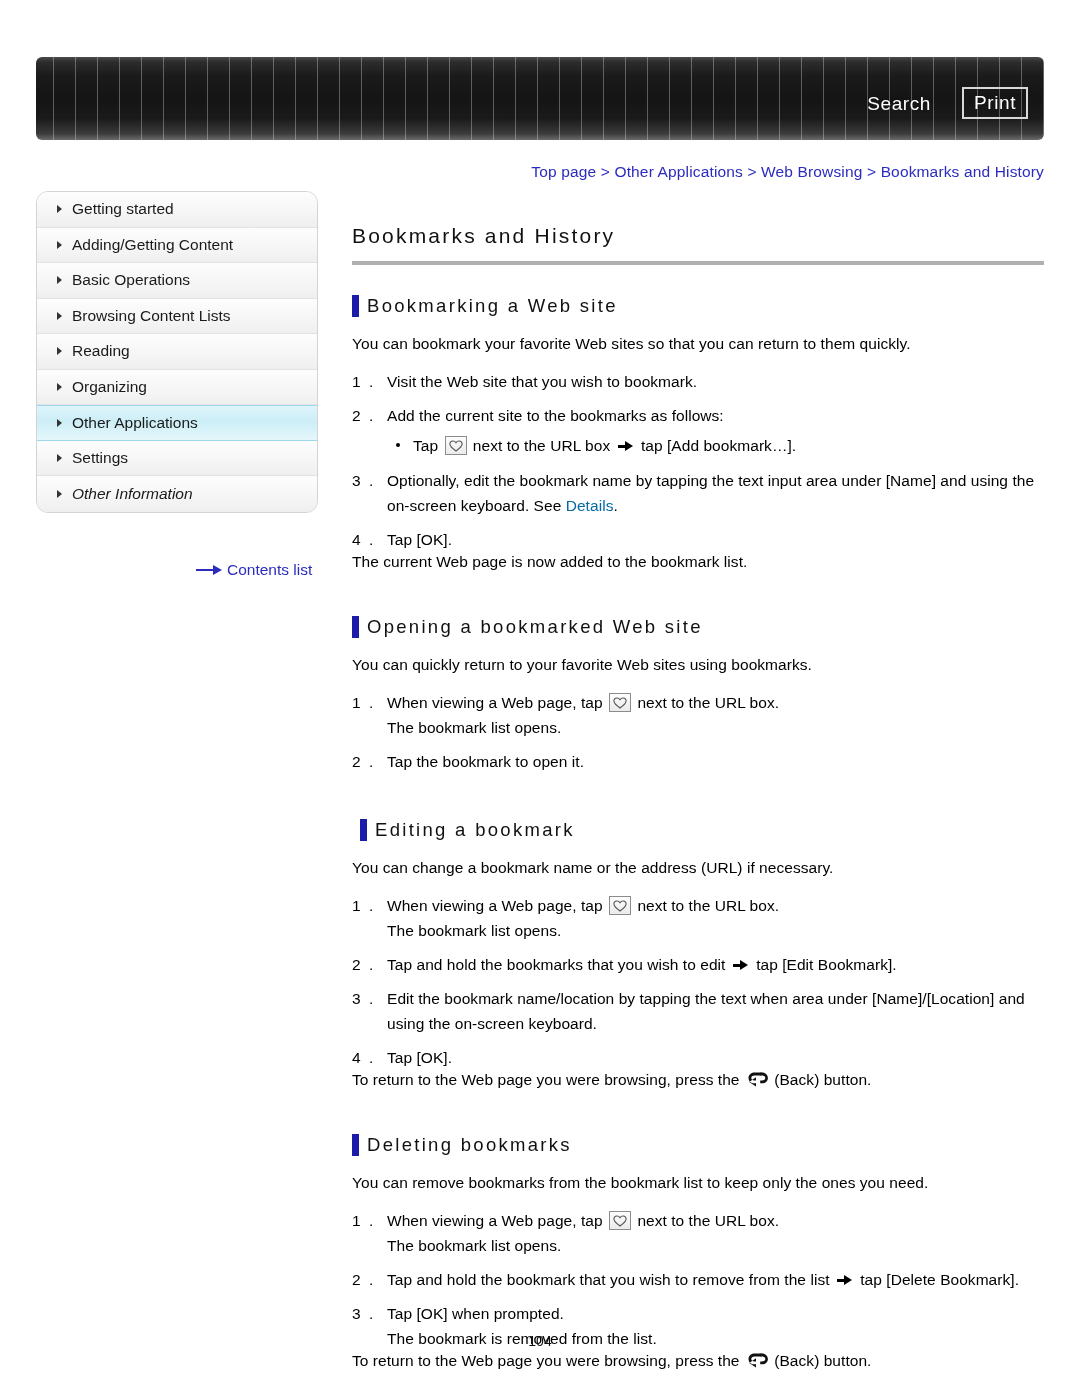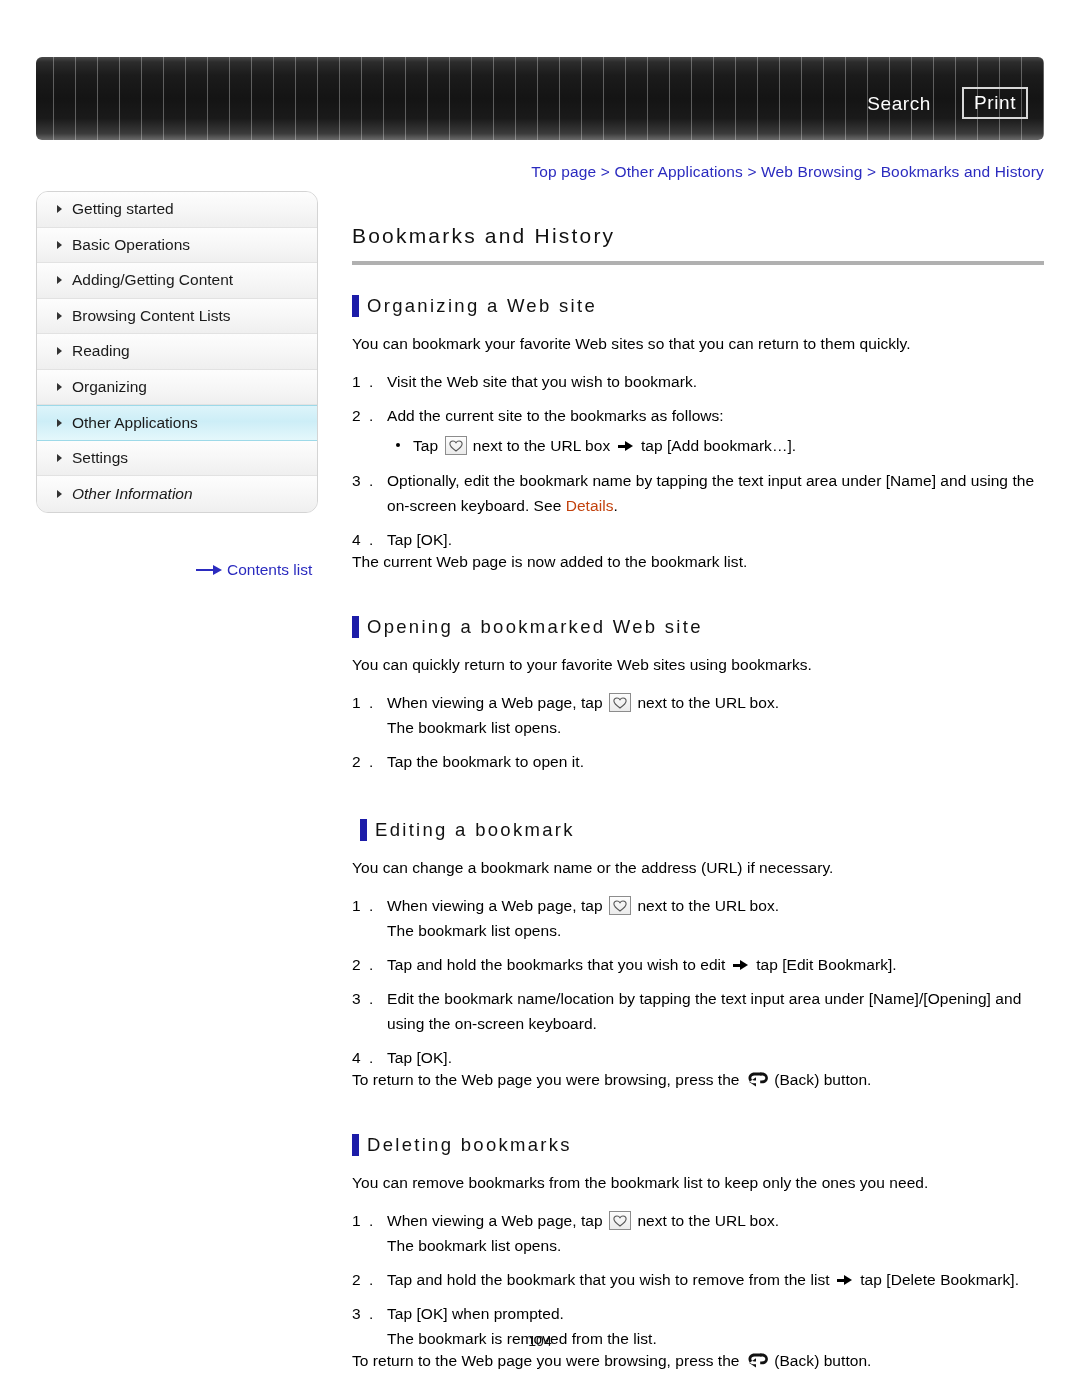--- a/index.html
+++ b/index.html
@@ -264,21 +264,21 @@
     background: #000;
     border-radius: 50%;
   }
   .trailing {
     font-size: 15.5px;
     line-height: 25px;
     margin: -3px 0 0 0;
     letter-spacing: 0.05px;
   }
   .sublink {
-    color: #c2410c;
+    color: #0369a1;
     cursor: pointer;
   }
 
   
   .ico-bookmark {
     display: inline-block;
     width: 22px;
     height: 19px;
     border: 1px solid #8c8c8c;
     background: linear-gradient(to bottom,#fdfdfd,#ebebeb);
@@ -346,25 +346,25 @@
   <span class="crumb">Top page</span><span class="sep"> &gt; </span><span class="crumb">Other Applications</span><span class="sep"> &gt; </span><span class="crumb">Web Browsing</span><span class="sep"> &gt; </span><span class="crumb">Bookmarks and History</span>
 </div>
 
 <div id="sidebar">
   <div class="nav-item">
     <span class="nav-bullet"></span>
     <span>Getting started</span>
   </div>
   <div class="nav-item">
     <span class="nav-bullet"></span>
+    <span>Adding/Getting Content</span>
+  </div>
+  <div class="nav-item">
+    <span class="nav-bullet"></span>
     <span>Basic Operations</span>
-  </div>
-  <div class="nav-item">
-    <span class="nav-bullet"></span>
-    <span>Adding/Getting Content</span>
   </div>
   <div class="nav-item">
     <span class="nav-bullet"></span>
     <span>Browsing Content Lists</span>
   </div>
   <div class="nav-item">
     <span class="nav-bullet"></span>
     <span>Reading</span>
   </div>
   <div class="nav-item">
@@ -390,21 +390,21 @@
   <span>Contents list</span>
 </div>
 
 <div id="main">
 
   <div id="page-title">Bookmarks and History</div>
   <div id="title-rule"></div>
 
   <div class="section-head">
     <span class="bar"></span>
-    <span class="txt">Organizing a Web site</span>
+    <span class="txt">Bookmarking a Web site</span>
   </div>
   <p class="intro">You can bookmark your favorite Web sites so that you can return to them quickly.</p>
   <ol class="steps">
     <li>
       <span class="num">1 .</span>
       <span>Visit the Web site that you wish to bookmark.</span>
     </li>
     <li>
       <span class="num">2 .</span>
       <span>Add the current site to the bookmarks as follows:</span>
@@ -452,21 +452,21 @@
       <span class="num">1 .</span><span>When viewing a Web page, tap </span><span class="ico-bookmark"><svg width="14" height="12" viewBox="0 0 14 12">
             <path d="M7 11 C3 8.3 0.9 6.2 0.9 4.1 C0.9 2.3 2.3 1 4 1 C5.2 1 6.4 1.7 7 2.7 C7.6 1.7 8.8 1 10 1 C11.7 1 13.1 2.3 13.1 4.1 C13.1 6.2 11 8.3 7 11 Z" fill="none" stroke="#555" stroke-width="1.1"></path>
           </svg></span><span> next to the URL box.</span>
       <div>The bookmark list opens.</div>
     </li>
     <li>
       <span class="num">2 .</span><span>Tap and hold the bookmarks that you wish to edit </span><span class="ico-arrow"></span><span> tap [Edit Bookmark].</span>
     </li>
     <li>
       <span class="num">3 .</span>
-      <span>Edit the bookmark name/location by tapping the text input area under [Name]/[Opening] and using the on-screen keyboard.</span>
+      <span>Edit the bookmark name/location by tapping the text when area under [Name]/[Location] and using the on-screen keyboard.</span>
     </li>
     <li style="margin-bottom:0;">
       <span class="num">4 .</span>
       <span>Tap [OK].</span>
     </li>
   </ol>
   <p class="trailing"><span>To return to the Web page you were browsing, press the </span><span class="ico-back"><svg width="22" height="20" viewBox="0 0 22 20">
           <path d="M15.5 2.5 L8.5 2.5 C4.8 2.5 2.5 5.0 2.5 8.0 C2.5 11.0 4.8 13.3 8.5 13.3 L10 13.3 L10 16.6 L3.2 11.9 L10 7.2 L10 10.4 L8.6 10.4 C6.3 10.4 5.3 9.4 5.3 8.0 C5.3 6.6 6.3 5.5 8.6 5.5 L15.5 5.5 Z" fill="#111"></path>
           <path d="M14.2 2.5 L14.2 5.5 L15.9 5.5 C18.2 5.5 19.3 6.6 19.3 8.0 C19.3 9.4 18.2 10.4 15.9 10.4 L14.2 10.4 L14.2 13.3 L16.0 13.3 C19.6 13.3 21.9 11.0 21.9 8.0 C21.9 5.0 19.6 2.5 16.0 2.5 Z" fill="#111"></path>
         </svg></span><span> (Back) button.</span></p>

